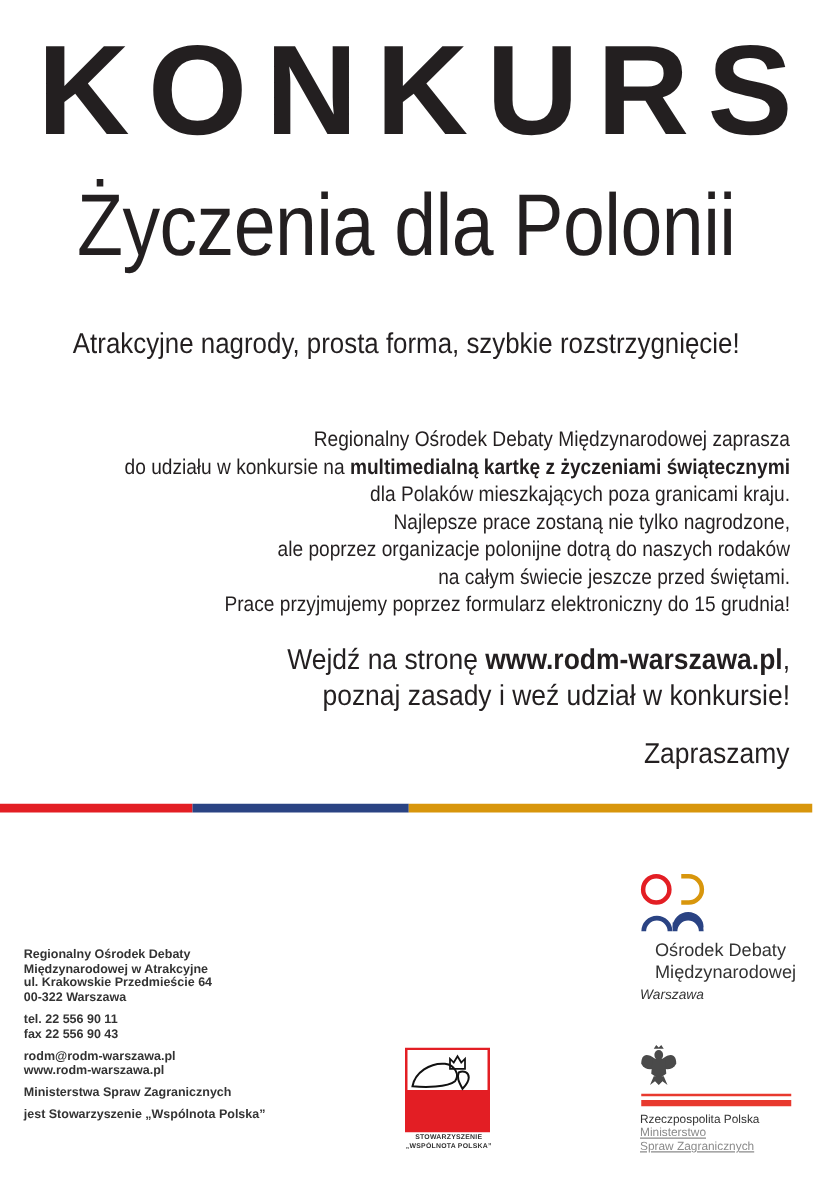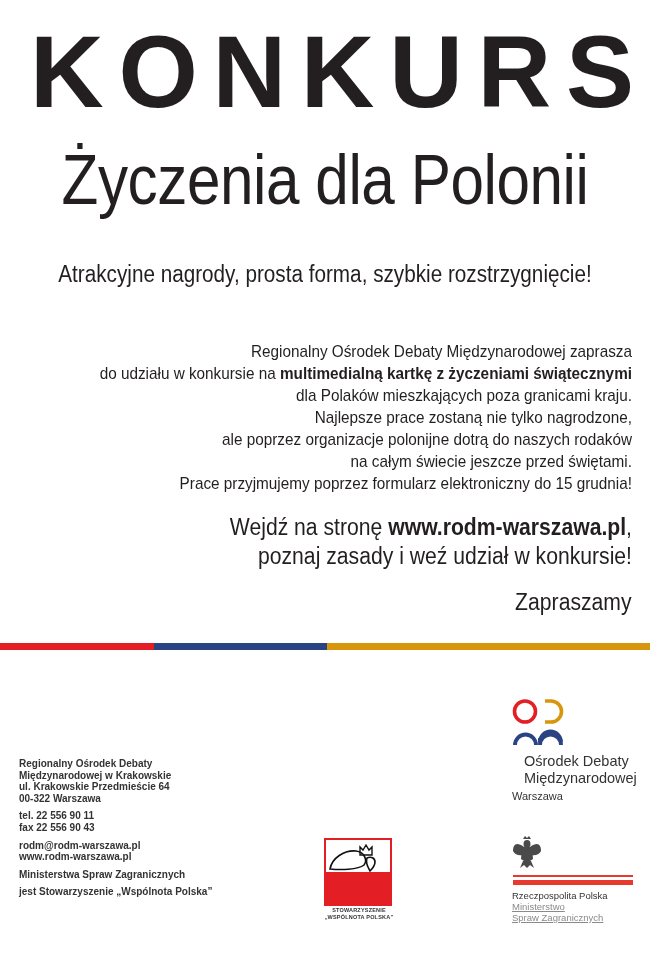--- a/index.html
+++ b/index.html
@@ -29,21 +29,21 @@
              transform:scaleX(0.92); transform-origin:right; white-space:nowrap; }
 
   .stripe { top:643px; height:7px; }
 
   .footer-text { left:19px; top:758px; font-size:10px; line-height:11.6px; color:#333333; width:240px; }
   .footer-text .grp { margin-bottom:6px; }
   .footer-text div div { white-space:nowrap;font-weight:bold; }
 
   #odm-logo { left:511px; top:698px; width:58px; height:50px; }
   .odm-name { left:512px; top:753px; font-size:14.5px; line-height:17px; color:#333; white-space:nowrap;margin-left:12px; }
-  .odm-city { left:512px; top:789px; font-size:11px; line-height:14px; color:#333; }
+  .odm-city { left:512px; top:789px; font-size:11px; line-height:14px; color:#333;font-style:italic; }
 
   #wp-logo { left:324px; top:838px; width:68px; height:68px; }
   .wp-caption { left:318px; top:907px; width:82px; text-align:center; font-size:5.5px; line-height:6.5px;
                 color:#333; font-weight:bold; letter-spacing:0.2px; }
 
   #eagle { left:512px; top:835px; width:30px; height:34px; }
   .msz-line-thin { left:513px; top:875px; width:120px; height:1.5px; background:#e8392e; }
   .msz-line-thick { left:513px; top:880px; width:120px; height:5px; background:#e8392e; }
   .msz-text { left:512px; top:890px; font-size:9.5px; line-height:11px; white-space:nowrap; }
   .msz-text .t1 { color:#333; }
@@ -83,21 +83,21 @@
 
 <div id="closing" class="abs">Zapraszamy</div>
 
 <div class="abs stripe" style="left:0;width:154px;background:#e31e24;"></div>
 <div class="abs stripe" style="left:154px;width:173px;background:#2a4383;"></div>
 <div class="abs stripe" style="left:327px;width:323px;background:#d8960c;"></div>
 
 <div class="abs footer-text">
   <div class="grp">
     <div>Regionalny Ośrodek Debaty</div>
-    <div>Międzynarodowej w Krakowskie</div>
+    <div>Międzynarodowej w Atrakcyjne</div>
     <div>ul. Krakowskie Przedmieście 64</div>
     <div>00-322 Warszawa</div>
   </div>
   <div class="grp">
     <div>tel. 22 556 90 11</div>
     <div>fax 22 556 90 43</div>
   </div>
   <div class="grp">
     <div>rodm@rodm-warszawa.pl</div>
     <div>www.rodm-warszawa.pl</div>

